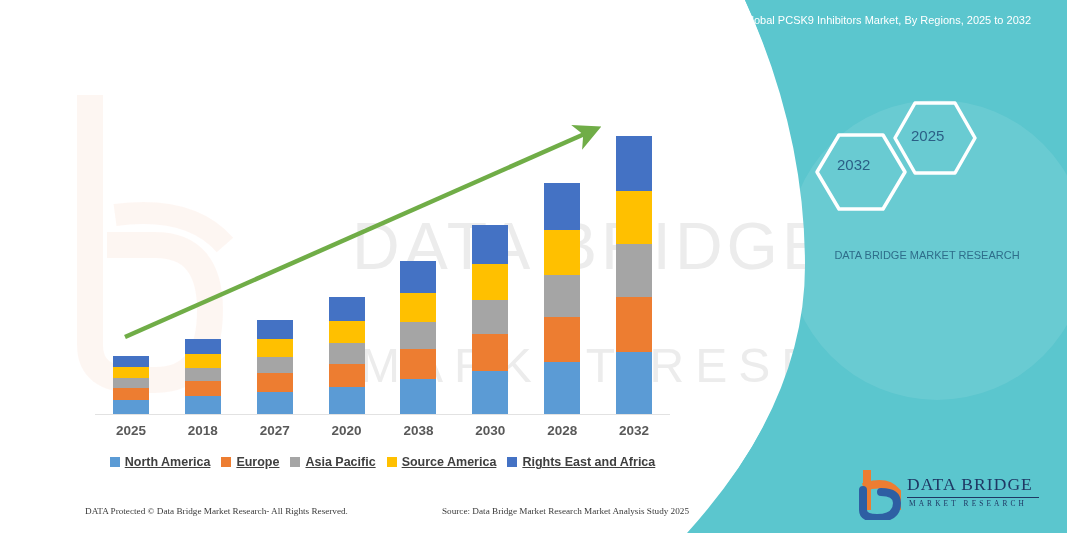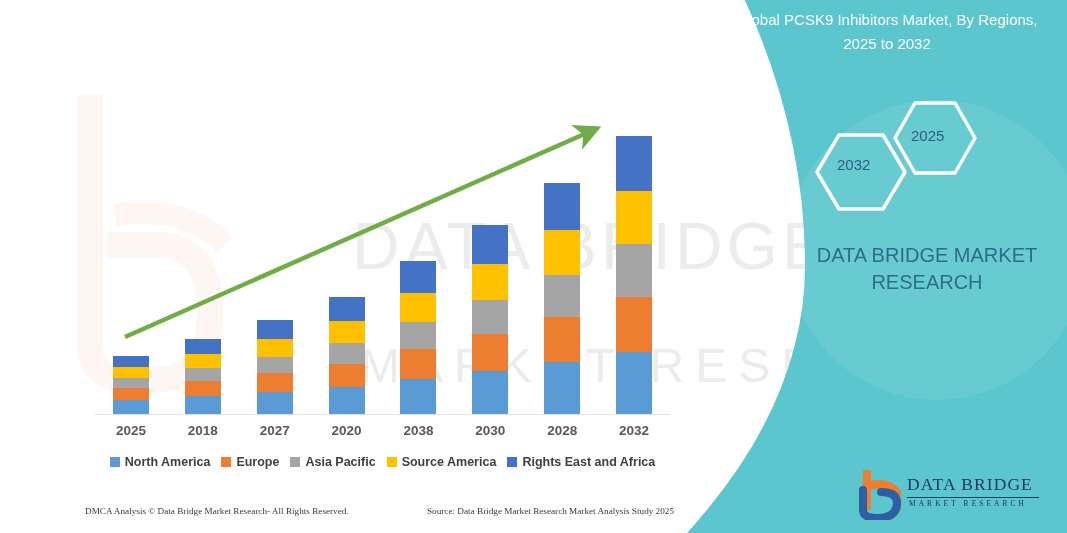--- a/index.html
+++ b/index.html
@@ -136,54 +136,54 @@
     left: 95px; top: 455px;
     width: 575px;
     display: flex;
     justify-content: center;
     align-items: center;
     gap: 11px;
     font-size: 12.5px;
     font-weight: bold;
     color: #3f3f3f;
   }
-  .legend-item { display: flex; align-items: center; gap: 5px; white-space: nowrap; }
+  .legend-item { display: flex; align-items: center; gap: 5px; white-space: nowrap; text-decoration: underline; }
   .legend-swatch { width: 10px; height: 10px; display: inline-block; }
 
   
   .footer {
     position: absolute;
     left: 0; top: 506px;
     width: 760px;
     display: flex;
     font-family: "Liberation Serif", serif;
     font-size: 9.2px;
     color: #3a3a3a;
   }
   .footer-left { position: absolute; left: 85px; top: 0; white-space: nowrap; }
-  .footer-right { position: absolute; left: 427px; top: 0; white-space: nowrap; }
+  .footer-right { position: absolute; left: 442px; top: 0; white-space: nowrap; }
 
   
   .right-panel {
     position: absolute;
     right: 0; top: 0;
     width: 380px; height: 533px;
     overflow: hidden;
   }
   .teal-shape {
     position: absolute;
     inset: 0;
   }
 
   .right-title {
     position: absolute;
     left: 40px; top: 8px;
     width: 320px;
     text-align: center;
-    font-size: 15px;
+    font-size: 11px;
     line-height: 24px;
     color: #ffffff;
     font-weight: 400;
   }
 
   .hexes {
     position: absolute;
     left: 110px; top: 95px;
     width: 200px; height: 120px;
   }
@@ -194,21 +194,21 @@
     font-weight: 400;
   }
   .hex-label-2025 { left: 114px; top: 32px; }
   .hex-label-2032 { left: 40px; top: 61px; }
 
   .brand-text {
     position: absolute;
     left: 115px; top: 242px;
     width: 250px;
     text-align: center;
-    font-size: 20px;
+    font-size: 11px;
     line-height: 27px;
     color: #2e6d8a;
     font-weight: 400;
   }
 
   .logo {
     position: absolute;
     left: 170px; top: 470px;
     width: 190px; height: 50px;
   }
@@ -368,21 +368,21 @@
           <span class="legend-swatch" style="background: rgb(255, 192, 0);"></span>
           <span>Source America</span>
         </div>
         <div class="legend-item">
           <span class="legend-swatch" style="background: rgb(68, 114, 196);"></span>
           <span>Rights East and Africa</span>
         </div>
       </div>
 
     <div class="footer">
-      <span class="footer-left">DMCA Analysis © Data Bridge Market Research-  All Rights Reserved.</span>
+      <span class="footer-left">DATA Protected © Data Bridge Market Research-  All Rights Reserved.</span>
       <span class="footer-right">Source: Data Bridge Market Research  Market Analysis Study 2025</span>
     </div>
   </div>
 
   <div class="right-panel">
     <svg class="teal-shape" viewBox="0 0 380 533" preserveAspectRatio="none">
       <path d="M58 0 L380 0 L380 533 L0 533 L0 533 Q120 400 120 266 Q120 132 58 0 Z" fill="#5BC6CE"></path>
       <path d="M58 0 L380 0 L380 533 L2 533 Q118 400 118 266 Q118 132 58 0 Z" fill="#5BC6CE"></path>
       <g opacity="0.09" fill="#ffffff">
         <circle cx="250" cy="250" r="150"></circle>

